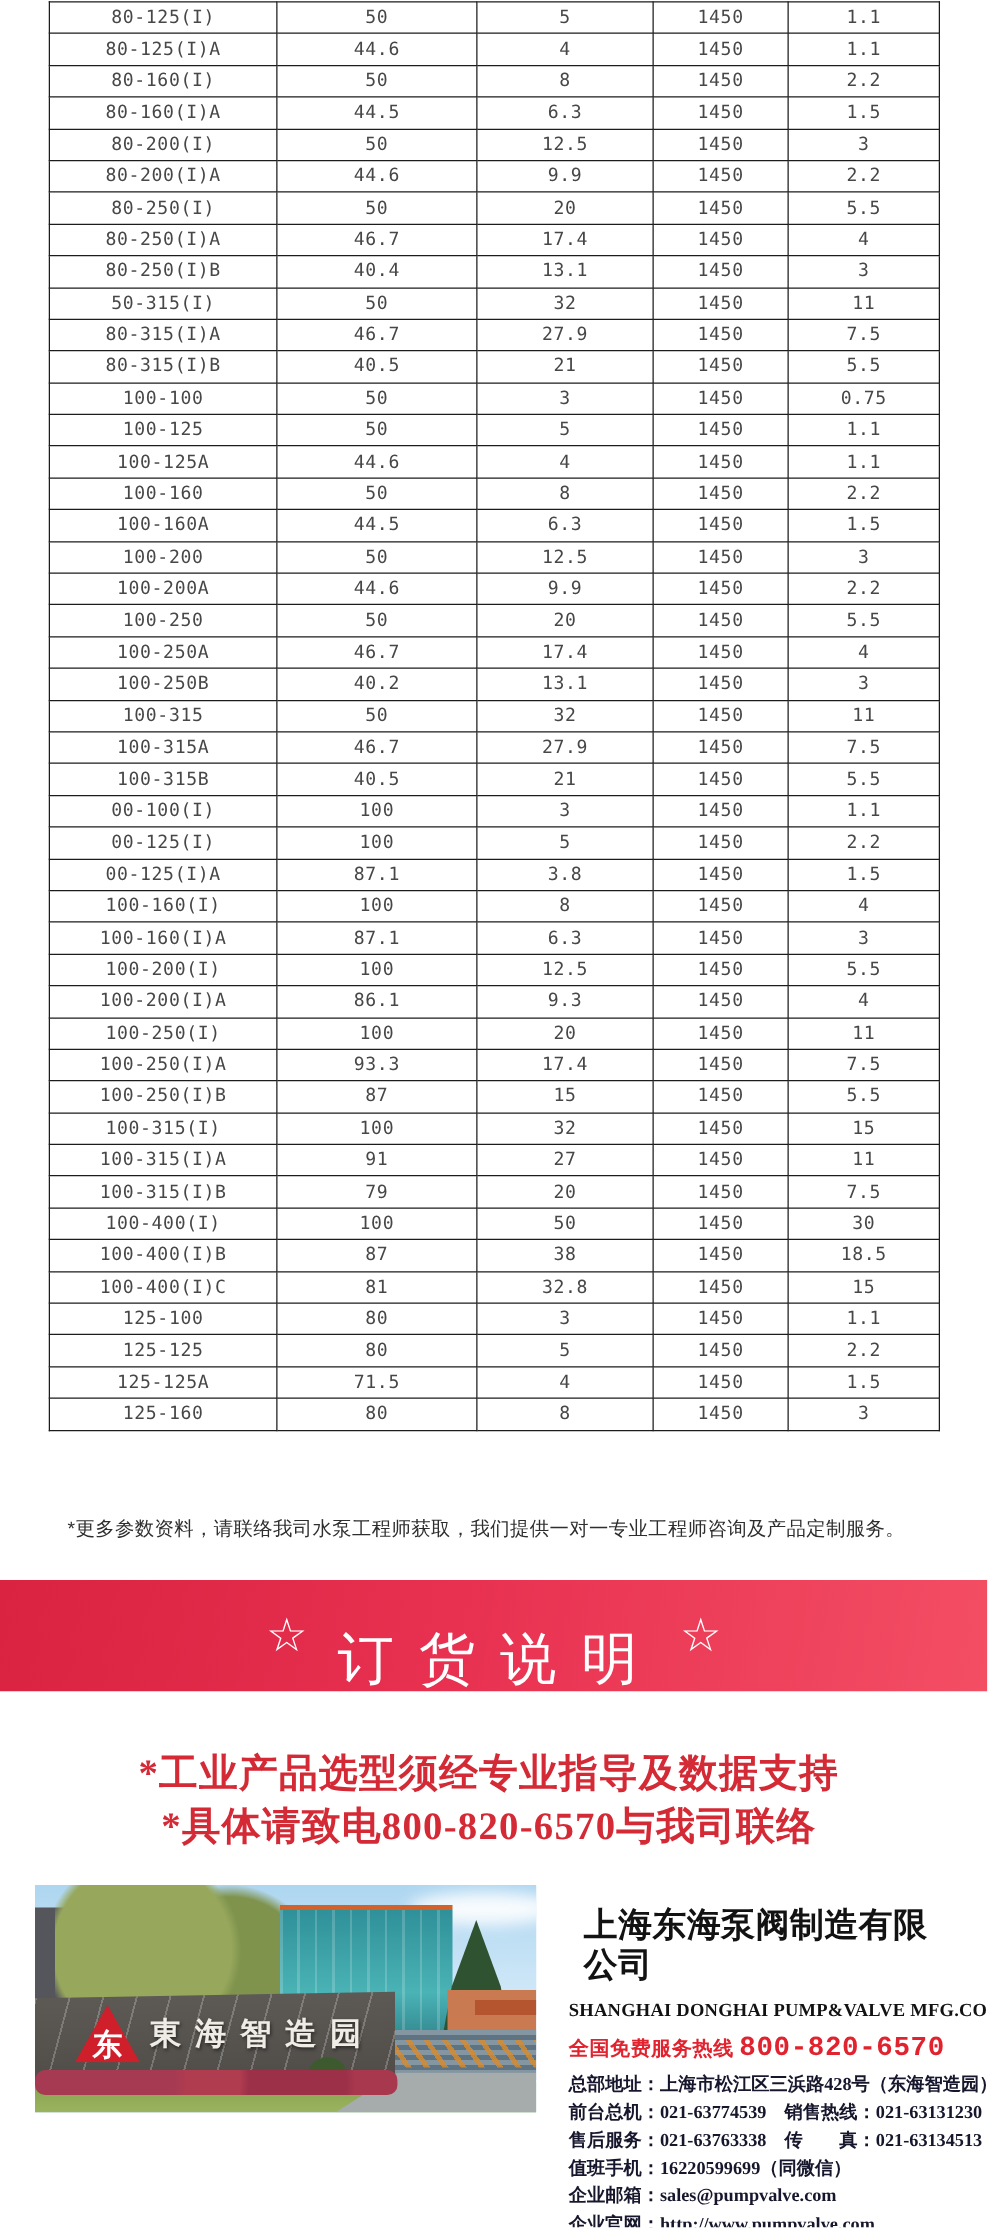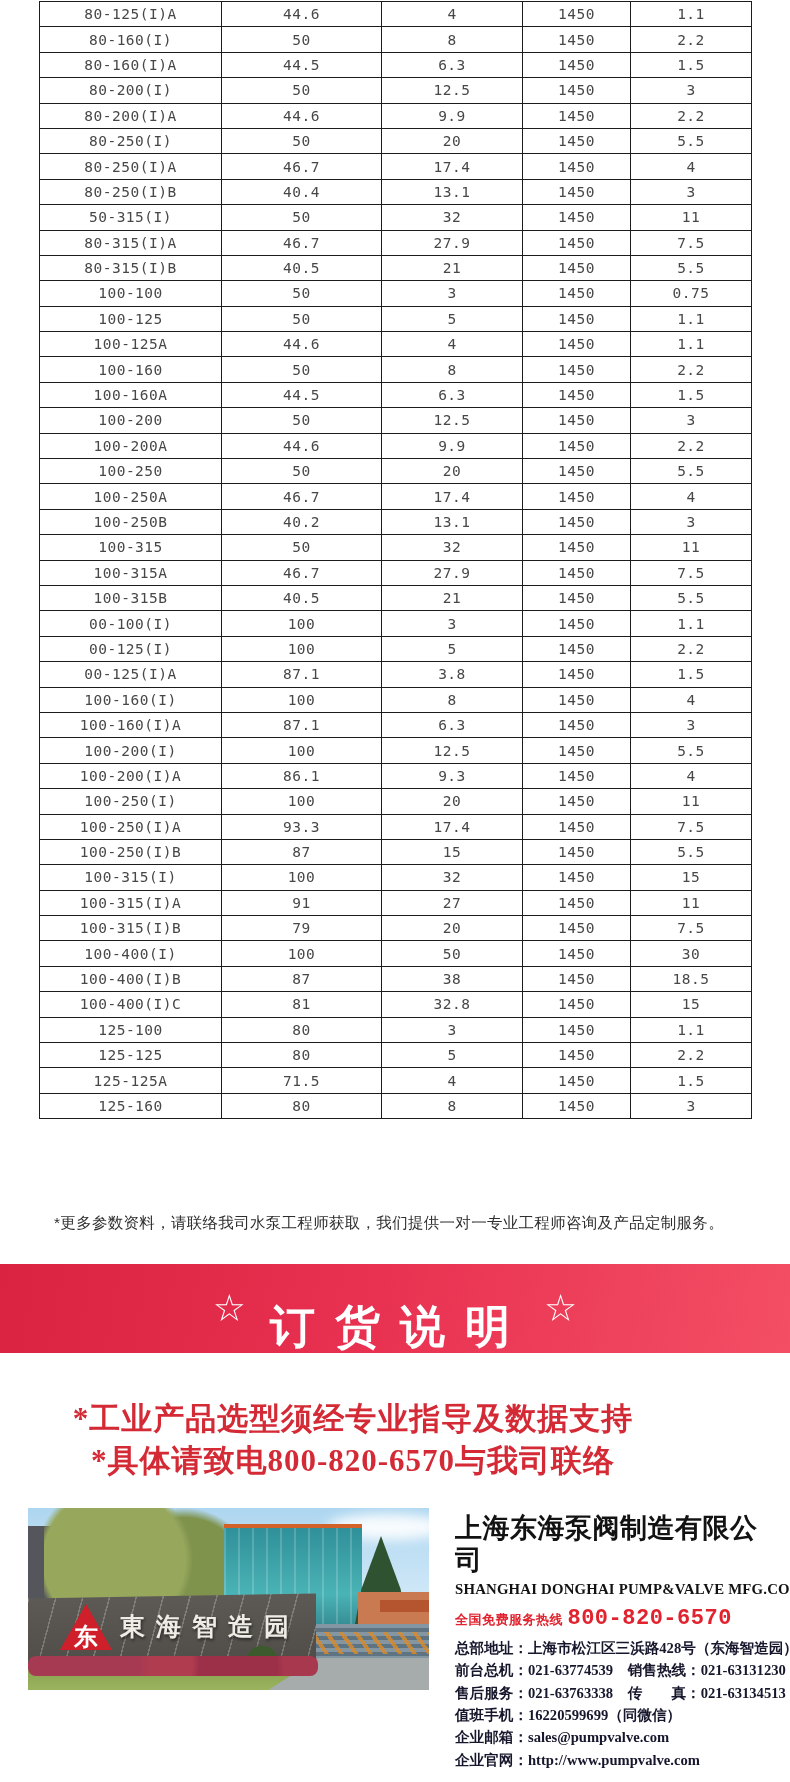--- a/index.html
+++ b/index.html
@@ -18,27 +18,27 @@
 
   
   .note{position:absolute;left:54px;top:1213px;width:710px;
         font-size:15.5px;color:#2e2e2e;letter-spacing:0.3px;}
 
   
   .banner{position:absolute;left:0;top:1264px;width:790px;height:89px;
           background:linear-gradient(100deg,#d92340 0%,#e83050 45%,#f34e64 100%);
           display:flex;align-items:center;justify-content:center;}
   .banner .star{color:#fff;font-size:37px;line-height:1;padding:0 14px;}
-  .banner .title{color:#fff;font-size:45px;font-weight:bold;letter-spacing:20px;
+  .banner .title{color:#fff;font-size:45px;font-weight:normal;letter-spacing:20px;
                  text-indent:10px;line-height:1;margin-top:36px;}
 
   
   .slogan{position:absolute;left:0;width:706px;text-align:center;
           font-family:"Liberation Serif","DejaVu Serif",serif;
-          font-weight:bold;color:#d42a36;font-size:31px;letter-spacing:1px;}
+          font-weight:bold;color:#d42a36;font-size:31px;letter-spacing:1px;padding-left:38px;}
   .slogan.l1{top:1398px;}
   .slogan.l2{top:1440px;}
 
   
   .photo{position:absolute;left:28px;top:1508px;width:401px;height:182px;overflow:hidden;background:#cfe6f4;}
   .photo *{position:absolute;}
   .sky{left:0;top:0;width:100%;height:100%;background:linear-gradient(#aed6f0,#dff0fb 70%);}
   .cloud{background:#fff;border-radius:50%;filter:blur(6px);opacity:.9;}
   .c1{left:300px;top:6px;width:120px;height:26px;}
   .c2{left:240px;top:28px;width:90px;height:18px;opacity:.7;}
@@ -73,25 +73,25 @@
   .lawn{left:0;top:158px;width:401px;height:24px;background:linear-gradient(#86a04f,#9ab45e);}
   .pavement{left:200px;top:150px;width:201px;height:32px;background:#a6abac;
       clip-path:polygon(45% 0,100% 0,100% 100%,20% 100%);}
   .hedge{left:0;top:148px;width:290px;height:20px;border-radius:8px;
       background:radial-gradient(circle at 12% 50%,#a63a52 0 30%,transparent 34%),
                  radial-gradient(circle at 38% 45%,#b03c50 0 30%,transparent 34%),
                  radial-gradient(circle at 65% 55%,#9c3048 0 32%,transparent 36%),
                  radial-gradient(circle at 88% 50%,#a8384e 0 30%,transparent 34%),#8e2f44;}
 
   .f-col{position:absolute;left:455px;top:1512px;width:320px;}
-  .f-cn{font-size:27px;font-weight:900;color:#121212;letter-spacing:0.5px;line-height:1.2;margin:0;}
+  .f-cn{font-size:27px;font-weight:900;color:#121212;letter-spacing:0.5px;line-height:1.2;margin:12px;}
   .f-en{font-family:"Liberation Serif","DejaVu Serif",serif;font-weight:bold;
         font-size:14.8px;color:#121212;letter-spacing:0.2px;margin:4px 0 0 0;white-space:nowrap;}
   .f-hot{margin:8px 0 0 0;color:#e0232e;white-space:nowrap;}
-  .f-hot .lbl{font-size:13px;font-weight:bold;letter-spacing:0.5px;}
+  .f-hot .lbl{font-size:16px;font-weight:bold;letter-spacing:0.5px;}
   .f-hot .num{font-family:Liberation Mono, monospace;font-size:22px;font-weight:bold;letter-spacing:0.5px;}
   .f-info{margin:6px 0 0 0;padding:0;list-style:none;}
   .f-info li{font-family:"Liberation Serif","DejaVu Serif",serif;font-weight:bold;
              font-size:14.6px;color:#16162c;line-height:22.4px;white-space:nowrap;}
 </style>
 </head>
 <body>
 
 <div id="page">
 
@@ -99,20 +99,27 @@
     <table class="spec">
       <colgroup>
         <col style="width:182px">
           <col style="width:160px">
           <col style="width:141px">
         <col style="width:108px">
           <col style="width:121px">
       </colgroup>
       <tbody>
 
+          <tr>
+            <td>80-125(I)</td>
+            <td>50</td>
+            <td>5</td>
+            <td>1450</td>
+            <td>1.1</td>
+          </tr>
 
           <tr>
             <td>80-125(I)A</td>
             <td>44.6</td>
             <td>4</td>
             <td>1450</td>
             <td>1.1</td>
           </tr>
 
           <tr>

